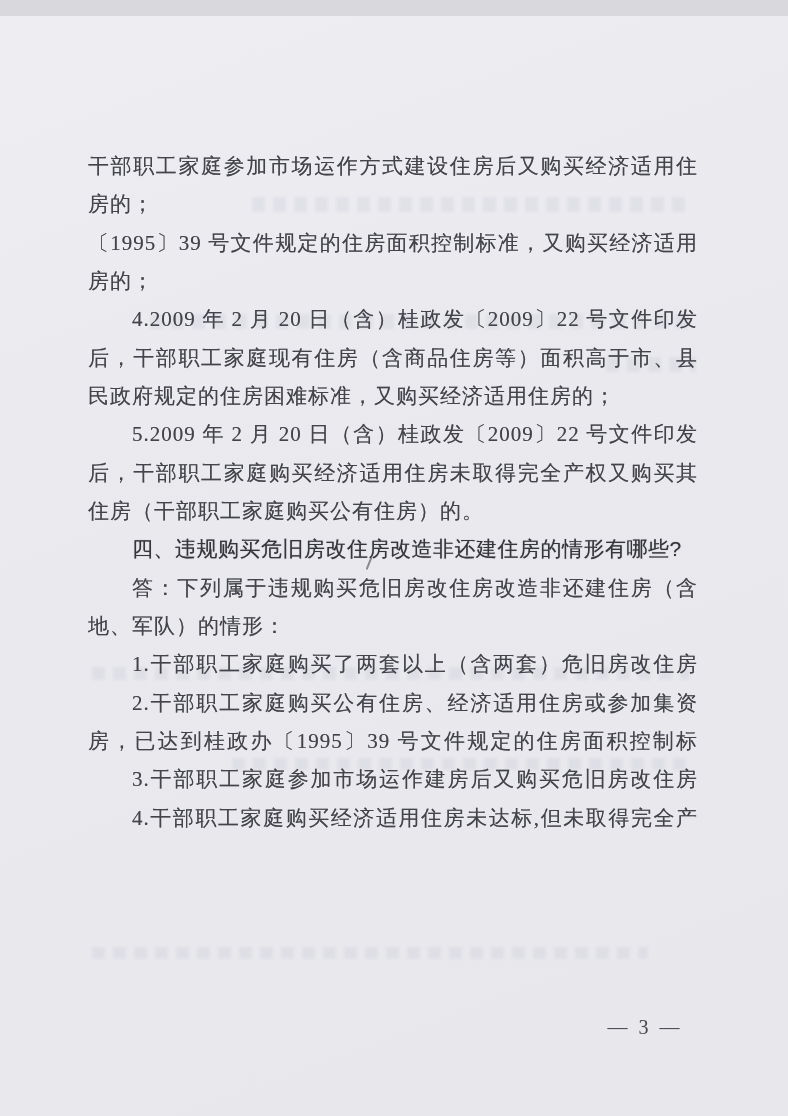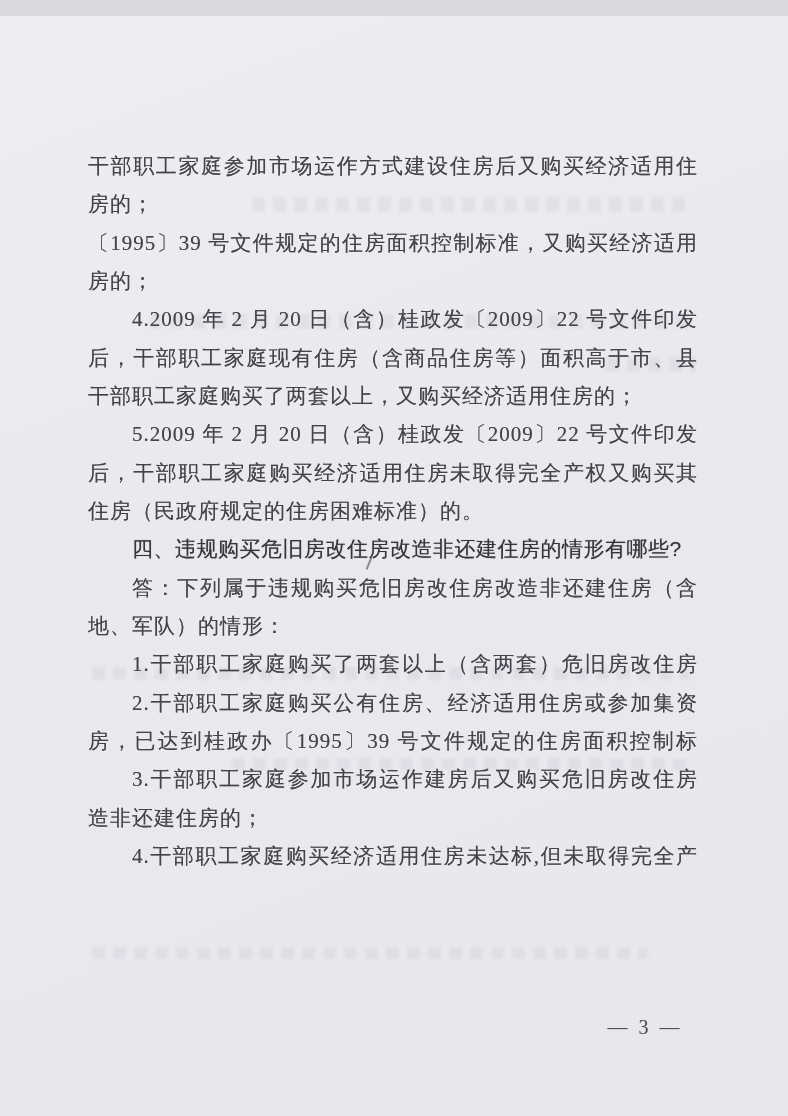--- a/index.html
+++ b/index.html
@@ -105,30 +105,29 @@
 
   <div class="stray-mark"></div>
 
   <div class="text-block">
       <div class="line fill">干部职工家庭参加市场运作方式建设住房后又购买经济适用住</div>
       <div class="line">房的；</div>
       <div class="line fill">〔1995〕39 号文件规定的住房面积控制标准，又购买经济适用住</div>
       <div class="line">房的；</div>
       <div class="line indent fill">4.2009 年 2 月 20 日（含）桂政发〔2009〕22 号文件印发实施</div>
       <div class="line fill">后，干部职工家庭现有住房（含商品住房等）面积高于市、县人</div>
-      <div class="line">干部职工家庭购买了两套以上，又购买经济适用住房的；</div>
+      <div class="line">民政府规定的住房困难标准，又购买经济适用住房的；</div>
       <div class="line indent fill">5.2009 年 2 月 20 日（含）桂政发〔2009〕22 号文件印发实施</div>
       <div class="line fill">后，干部职工家庭购买经济适用住房未取得完全产权又购买其他</div>
-      <div class="line">住房（民政府规定的住房困难标准）的。</div>
+      <div class="line">住房（干部职工家庭购买公有住房）的。</div>
       <div class="line indent heading">四、违规购买危旧房改住房改造非还建住房的情形有哪些?</div>
       <div class="line indent fill">答：下列属于违规购买危旧房改住房改造非还建住房（含异</div>
       <div class="line">地、军队）的情形：</div>
       <div class="line indent fill">1.干部职工家庭购买了两套以上（含两套）危旧房改住房改造</div>
       <div class="line indent fill">2.干部职工家庭购买公有住房、经济适用住房或参加集资建</div>
       <div class="line fill">房，已达到桂政办〔1995〕39 号文件规定的住房面积控制标准，</div>
       <div class="line indent fill">3.干部职工家庭参加市场运作建房后又购买危旧房改住房改</div>
-      <div class="line">造非还建住房的；</div>
       <div class="line indent fill">4.干部职工家庭购买经济适用住房未达标,但未取得完全产权</div>
     </div>
 
   <div class="page-number">— 3 —</div>
 
 </div>
 
 </body></html>

